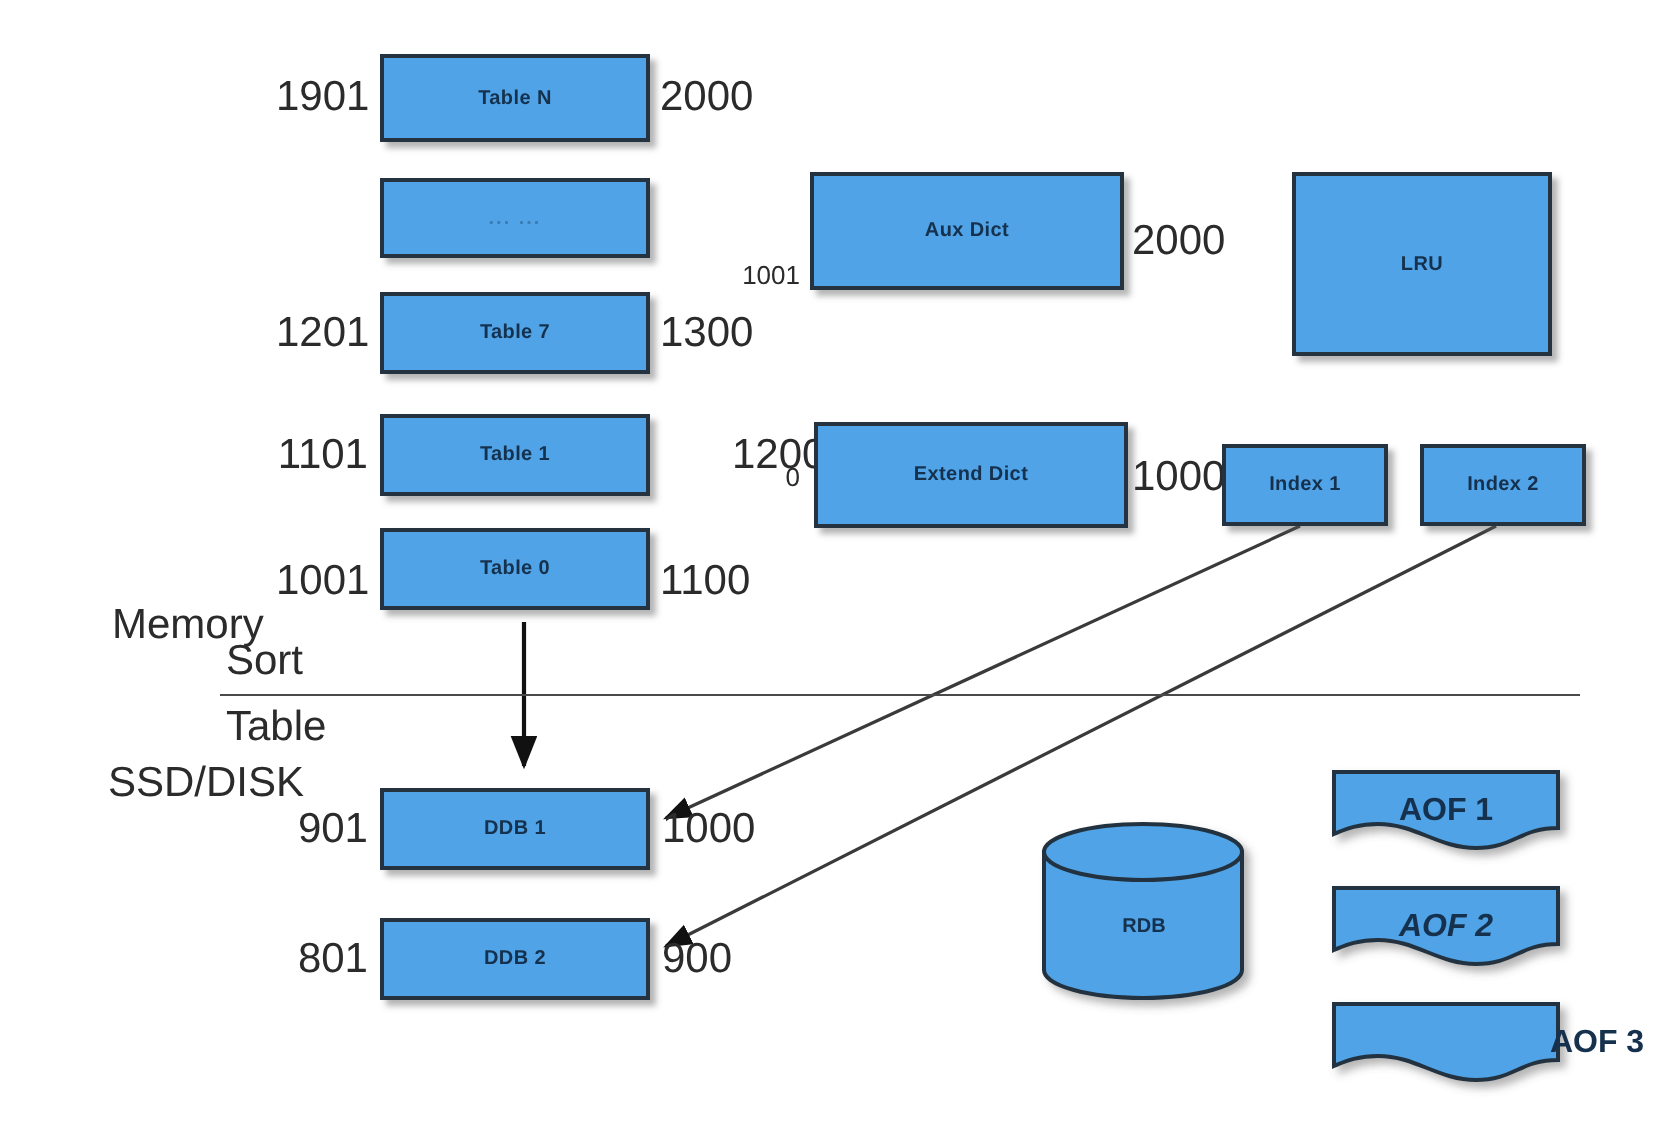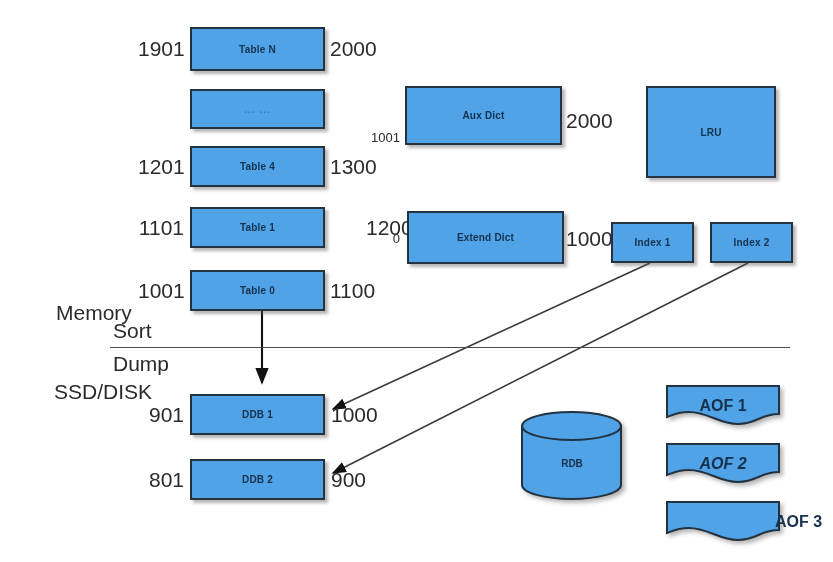--- a/index.html
+++ b/index.html
@@ -168,32 +168,32 @@
     <span class="cap">Table N</span>
   </div>
   <div class="num r" style="left:138px; top:38px; width:46px;">1901</div>
   <div class="num" style="left:330px; top:38px;">2000</div>
 
   <div class="box" style="left:190px; top:89px; width:135px; height:40px;">
     <span class="cap faint">... ...</span>
   </div>
 
   <div class="box" style="left:190px; top:146px; width:135px; height:41px;">
-    <span class="cap">Table 4</span>
+    <span class="cap">Table 7</span>
   </div>
   <div class="num r" style="left:138px; top:156px; width:46px;">1201</div>
   <div class="num" style="left:330px; top:156px;">1300</div>
 
   <div class="box" style="left:190px; top:207px; width:135px; height:41px;">
     <span class="cap">Table 1</span>
   </div>
   <div class="num r" style="left:138px; top:217px; width:46px;">1101</div>
   <div class="num" style="left:330px; top:217px;margin-left:36px;">1200</div>
 
-  <div class="box" style="left:190px; top:270px; width:135px; height:41px;">
+  <div class="box" style="left:190px; top:264px; width:135px; height:41px;">
     <span class="cap">Table 0</span>
   </div>
   <div class="num r" style="left:138px; top:280px; width:46px;">1001</div>
   <div class="num" style="left:330px; top:280px;">1100</div>
 
   <div class="box" style="left:405px; top:86px; width:157px; height:59px;">
     <span class="cap">Aux Dict</span>
   </div>
   <div class="num sm r" style="left:360px; top:131px; width:40px;">1001</div>
   <div class="num" style="left:566px; top:110px;">2000</div>
@@ -213,21 +213,21 @@
   </div>
   <div class="box" style="left:710px; top:222px; width:83px; height:41px;">
     <span class="cap">Index 2</span>
   </div>
 
   <div class="label" style="left:56px; top:302px;">Memory</div>
   <div class="label" style="left:113px; top:320px;">Sort</div>
 
   <div class="divider" style="left:110px; top:347px; width:680px;"></div>
 
-  <div class="label" style="left:113px; top:353px;">Dump</div>
+  <div class="label" style="left:113px; top:353px;">Table</div>
   <div class="label" style="left:54px; top:381px;">SSD/DISK</div>
 
   <div class="box" style="left:190px; top:394px; width:135px; height:41px;">
     <span class="cap">DDB 1</span>
   </div>
   <div class="num r" style="left:128px; top:404px; width:56px;">901</div>
   <div class="num" style="left:331px; top:404px;">1000</div>
 
   <div class="box" style="left:190px; top:459px; width:135px; height:41px;">
     <span class="cap">DDB 2</span>

